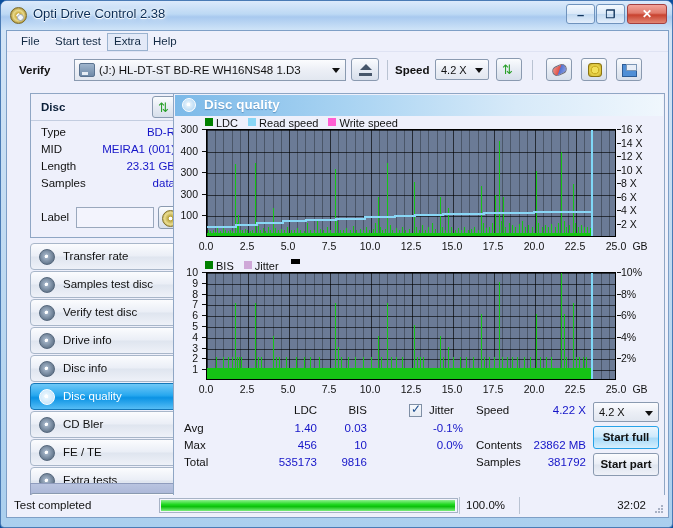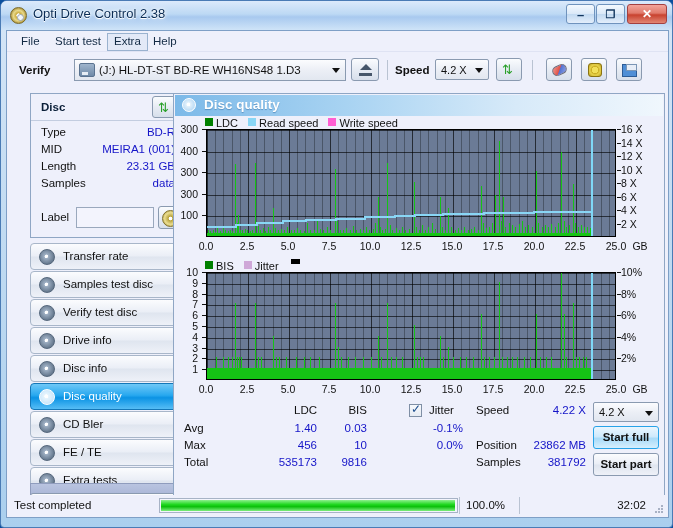--- a/index.html
+++ b/index.html
@@ -953,21 +953,21 @@
         <div class="stv" style="left:96px; top:37px; width:46px">456</div>
         <div class="stv" style="left:152px;top:37px; width:40px">10</div>
         <div class="stv" style="left:236px;top:37px; width:52px">0.0%</div>
 
         <div class="st" style="left:9px;  top:54px">Total</div>
         <div class="stv" style="left:90px; top:54px; width:52px">535173</div>
         <div class="stv" style="left:146px;top:54px; width:46px">9816</div>
 
         <div class="st" style="left:301px; top:2px">Speed</div>
         <div class="stv" style="left:355px; top:2px; width:56px">4.22 X</div>
-        <div class="st" style="left:301px; top:37px">Position</div>
+        <div class="st" style="left:301px; top:37px">Contents</div>
         <div class="stv" style="left:341px; top:37px; width:70px">23862 MB</div>
         <div class="st" style="left:301px; top:54px">Samples</div>
         <div class="stv" style="left:341px; top:54px; width:70px">381792</div>
 
         <div id="stat-speed-combo">
           <span>4.2 X</span>
           <div class="arr"></div>
         </div>
         <div id="start-full">
           <span>Start full</span>

